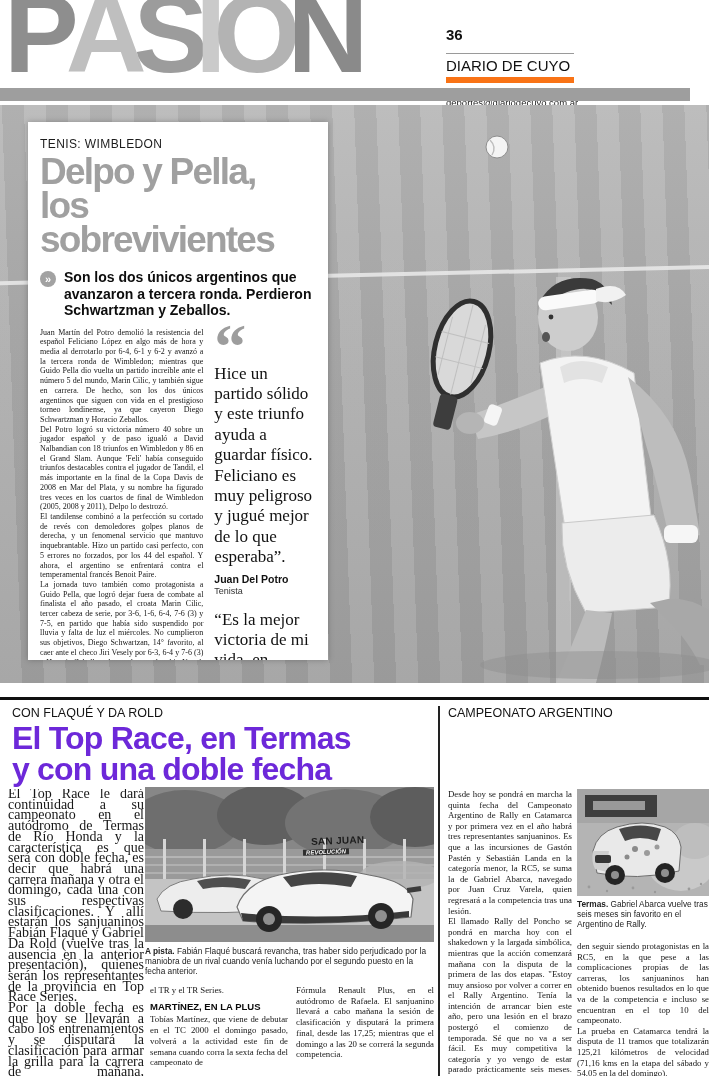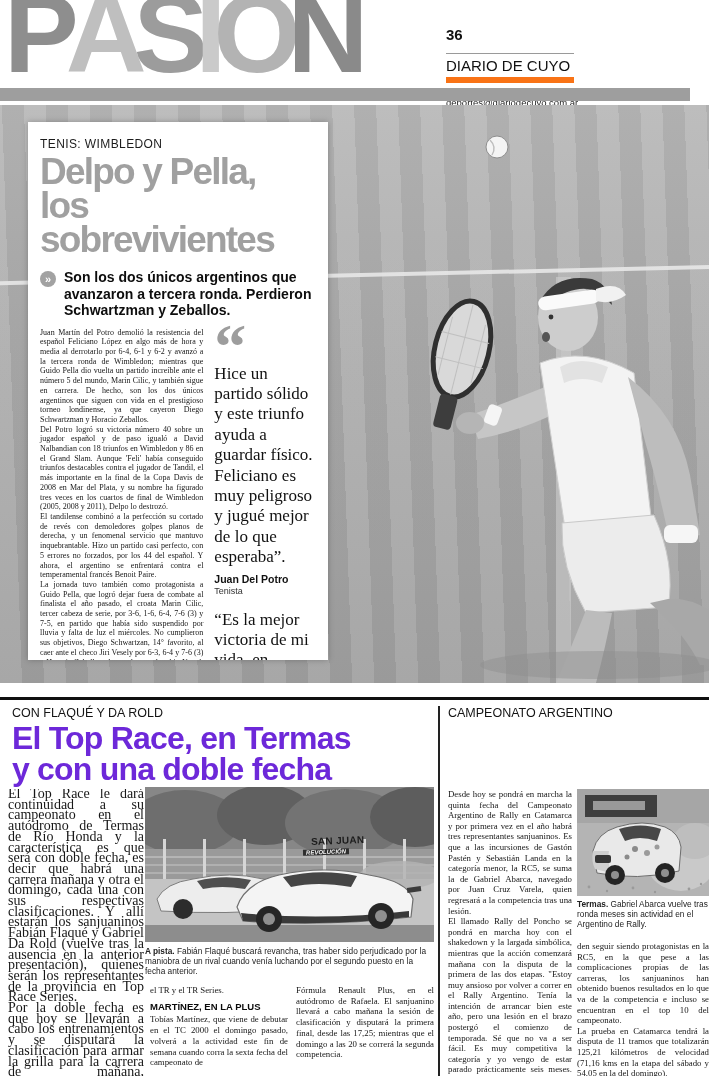--- a/index.html
+++ b/index.html
@@ -286,20 +286,20 @@
           <circle cx="12" cy="98" r="1.4"></circle>
           <circle cx="30" cy="102" r="1.2"></circle>
           <circle cx="56" cy="99" r="1.4"></circle>
           <circle cx="78" cy="103" r="1.2"></circle>
           <circle cx="112" cy="100" r="1.4"></circle>
           <circle cx="124" cy="95" r="1.2"></circle>
         </g>
     </svg>
   </div>
   <div class="caption cap2">
-    <b>Termas.</b><span> Gabriel Abarca vuelve tras ronda meses sin actividad en el Argentino de Rally.</span>
+    <b>Termas.</b><span> Gabriel Abarca vuelve tras seis meses sin favorito en el Argentino de Rally.</span>
   </div>
   <div class="ra-col2">
     <p>den seguir siendo protagonistas en la RC5, en la que pese a las complicaciones propias de las carreras, los sanjuaninos han obtenido buenos resultados en lo que va de la competencia e incluso se encuentran en el top 10 del campeonato.</p>
     <p>La prueba en Catamarca tendrá la disputa de 11 tramos que totalizarán 125,21 kilómetros de velocidad (71,16 kms en la etapa del sábado y 54,05 en la del domingo).</p>
   </div>
 
 </div>
 
 </body></html>

